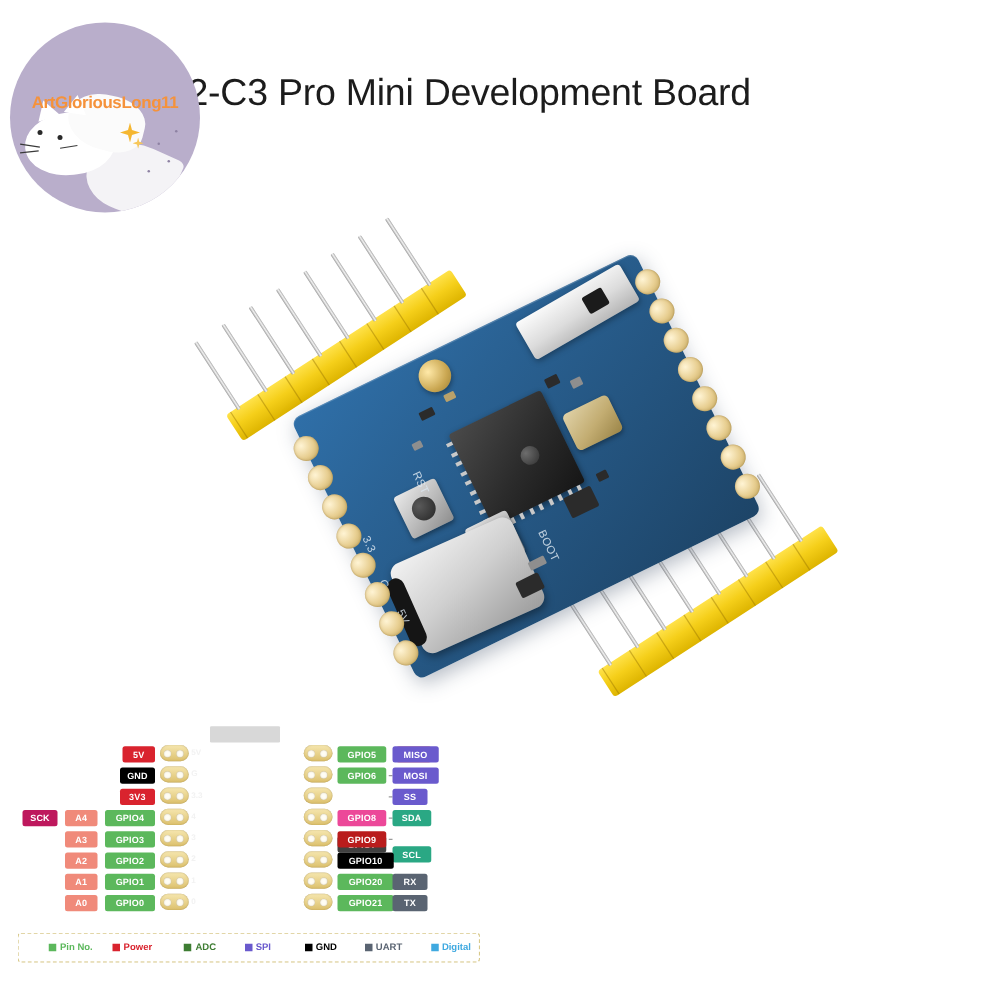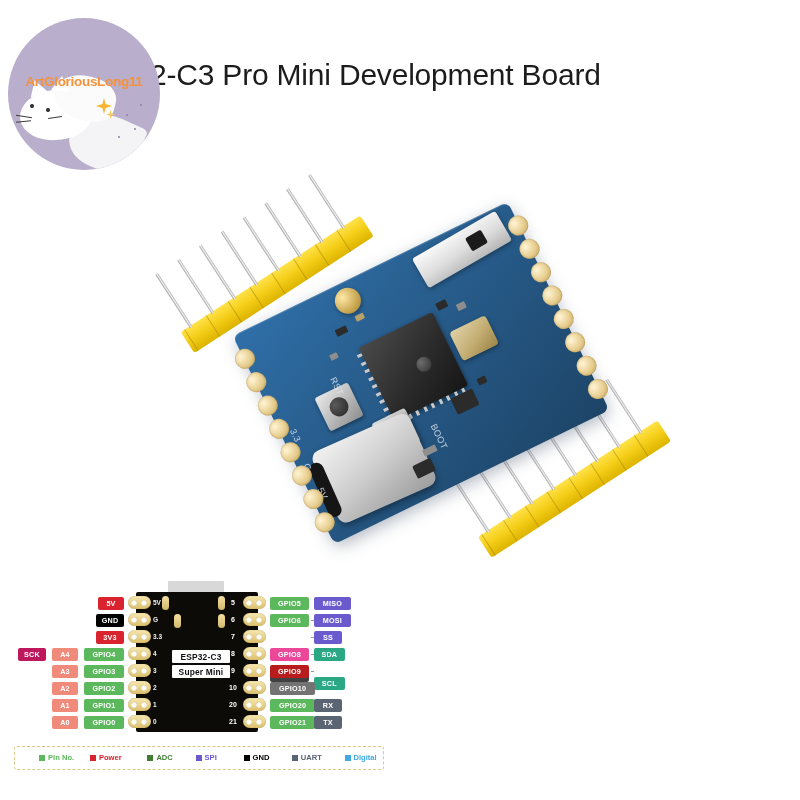--- a/index.html
+++ b/index.html
@@ -323,30 +323,20 @@
       <div class="pad right" style="top: 146px;"></div>
       <div class="pad left" style="top: 172px;"></div>
       <div class="pad right" style="top: 172px;"></div>
       <div class="pad left" style="top: 198px;"></div>
       <div class="pad right" style="top: 198px;"></div>
     </div>
 </div>
 
 <div id="pinout">
   <div id="pin-usb"></div>
-  <div id="pin-board">
-    <div class="bhole" style="left:26px;top:4px;"></div>
-    <div class="bhole" style="left:38px;top:22px;"></div>
-    <div class="bhole" style="left:82px;top:4px;"></div>
-    <div class="bhole" style="left:82px;top:22px;"></div>
-    <div id="center-label">
-      <div>ESP32-C3</div>
-      <div>Super Mini</div>
-    </div>
-  </div>
   <div id="pin-left">
       <div class="ppad" style="left: 120px; top: 18px;">
         <i class="a"></i>
         <i class="b"></i>
       </div>
       <div class="psilk" style="left: 145px; top: 18px;">5V</div>
       <div class="pchip" style="left: 90px; top: 19px; width: 26px; background: rgb(217, 35, 46);">5V</div>
       <div class="ppad" style="left: 120px; top: 35px;">
         <i class="a"></i>
         <i class="b"></i>
@@ -436,21 +426,21 @@
         <i class="b"></i>
       </div>
       <div class="pchip" style="left: 262px; top: 87px; width: 39px; background: #b91c1c;">GPIO9</div>
       <div class="pline" style="left: 303px; top: 93px; width: 3px;"></div>
       <div class="pchip" style="left: 306px; top: 99px; width: 30.6px; background: rgb(42, 168, 132);">SCL</div>
       <div class="pnum" style="left: 218px; top: 103px;">10</div>
       <div class="ppad" style="left: 235px; top: 103px;">
         <i class="a"></i>
         <i class="b"></i>
       </div>
-      <div class="pchip" style="left: 262px; top: 104px; width: 45px; background: #737373;">GPIO10</div>
+      <div class="pchip" style="left: 262px; top: 104px; width: 45px; background: #000000;">GPIO10</div>
       <div class="pnum" style="left: 218px; top: 120px;">20</div>
       <div class="ppad" style="left: 235px; top: 120px;">
         <i class="a"></i>
         <i class="b"></i>
       </div>
       <div class="pchip" style="left: 262px; top: 121px; width: 45px; background: rgb(92, 184, 92);">GPIO20</div>
       <div class="pline dark" style="left: 309px; top: 127px;"></div>
       <div class="pchip" style="left: 306px; top: 121px; width: 28px; background: rgb(90, 100, 114);">RX</div>
       <div class="pnum" style="left: 218px; top: 137px;">21</div>
       <div class="ppad" style="left: 235px; top: 137px;">

